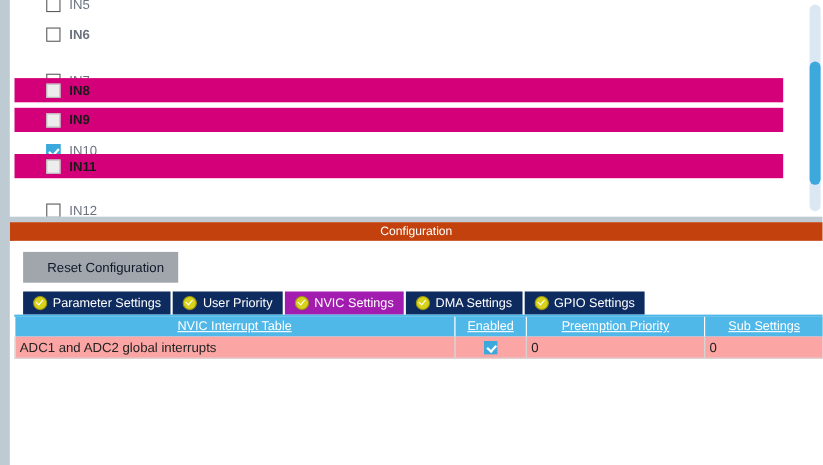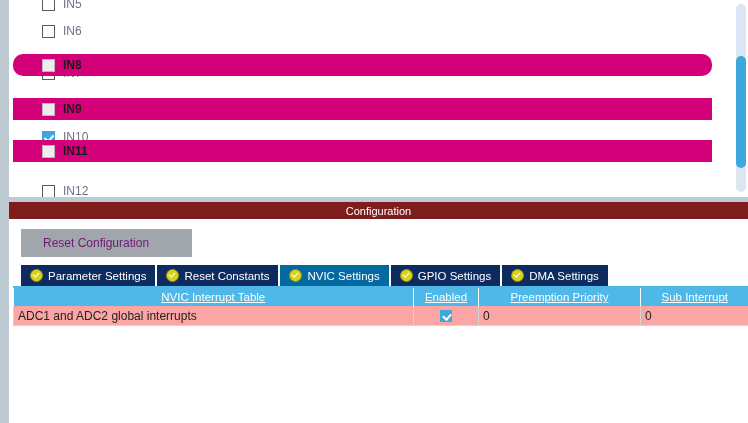--- a/index.html
+++ b/index.html
@@ -127,21 +127,21 @@
     background: #bfcbd3;
   }
 
   
   .config-bar {
     position: absolute;
     left: 9px;
     top: 202px;
     width: 739px;
     height: 17px;
-    background: #7f1d1d;
+    background: #c2410c;
     color: #ffffff;
     font-size: 11px;
     display: flex;
     align-items: center;
     justify-content: center;
   }
 
   
   .config-body {
     position: absolute;
@@ -149,24 +149,24 @@
     top: 219px;
     width: 735px;
     height: 204px;
     background: #ffffff;
   }
 
   .reset-btn {
     position: absolute;
     left: 8px;
     top: 10px;
-    width: 171px;
+    width: 141px;
     height: 28px;
     background: #a0a6ab;
-    color: #701a75;
+    color: #0f172a;
     border: none;
     font-size: 12px;
     font-family: "Liberation Sans", sans-serif;
     display: flex;
     align-items: center;
     padding-left: 22px;
     box-sizing: border-box;
     cursor: default;
   }
 
@@ -185,21 +185,21 @@
     color: #ffffff;
     font-size: 11.5px;
     display: flex;
     align-items: center;
     padding: 0 9px;
     margin-right: 2px;
     box-sizing: border-box;
     white-space: nowrap;
   }
   .tab.active {
-    background: #0369a1;
+    background: #a21caf;
     color: #ffffff;
   }
   .tab-ico {
     width: 11px;
     height: 11px;
     border-radius: 50%;
     background: #d8d21a;
     border: 1px solid #9a9412;
     margin-right: 5px;
     position: relative;
@@ -286,29 +286,29 @@
 
   <div class="left-strip"></div>
   <div class="left-strip-inner"></div>
 
   <div class="list-panel">
     <div id="list-rows">
         <div class="list-row" style="top: -7px;">
           <span class="cb"></span>
           <span class="list-label">IN5</span>
         </div>
-        <div class="list-row" style="top: 20px;">
+        <div class="list-row" style="top: 20px; font-weight: bold;">
           <span class="cb"></span>
           <span class="list-label">IN6</span>
         </div>
         <div class="list-row" style="top: 62px;">
           <span class="cb"></span>
           <span class="list-label">IN7</span>
         </div>
-        <div class="list-row highlight" style="top: 54px; border-radius: 10px;">
+        <div class="list-row highlight" style="top: 71px;">
           <span class="cb"></span>
           <span class="list-label">IN8</span>
         </div>
         <div class="list-row highlight" style="top: 98px;">
           <span class="cb"></span>
           <span class="list-label">IN9</span>
         </div>
         <div class="list-row" style="top: 126px;">
           <span class="cb checked"></span>
           <span class="list-label">IN10</span>
@@ -336,50 +336,50 @@
 
     <button class="reset-btn">Reset Configuration</button>
 
     <div class="tabs" id="tabs">
         <div class="tab">
           <span class="tab-ico"></span>
           <span>Parameter Settings</span>
         </div>
         <div class="tab">
           <span class="tab-ico"></span>
-          <span>Reset Constants</span>
+          <span>User Priority</span>
         </div>
         <div class="tab active">
           <span class="tab-ico"></span>
           <span>NVIC Settings</span>
         </div>
         <div class="tab">
           <span class="tab-ico"></span>
+          <span>DMA Settings</span>
+        </div>
+        <div class="tab">
+          <span class="tab-ico"></span>
           <span>GPIO Settings</span>
-        </div>
-        <div class="tab">
-          <span class="tab-ico"></span>
-          <span>DMA Settings</span>
         </div>
       </div>
 
     <div class="nvic-table">
       <table class="tbl">
         <colgroup>
           <col style="width:400px">
           <col style="width:65px">
           <col style="width:162px">
           <col style="width:108px">
         </colgroup>
         <thead>
           <tr id="thead-row">
               <th>NVIC Interrupt Table</th>
               <th>Enabled</th>
               <th>Preemption Priority</th>
-              <th>Sub Interrupt</th>
+              <th>Sub Settings</th>
             </tr>
         </thead>
         <tbody id="tbody">
             <tr>
               <td class="c-name">ADC1 and ADC2 global interrupts</td>
               <td class="c-en"><span class="cb-sm"></span></td>
               <td class="c-num">0</td>
               <td class="c-num">0</td>
             </tr>
           </tbody>

